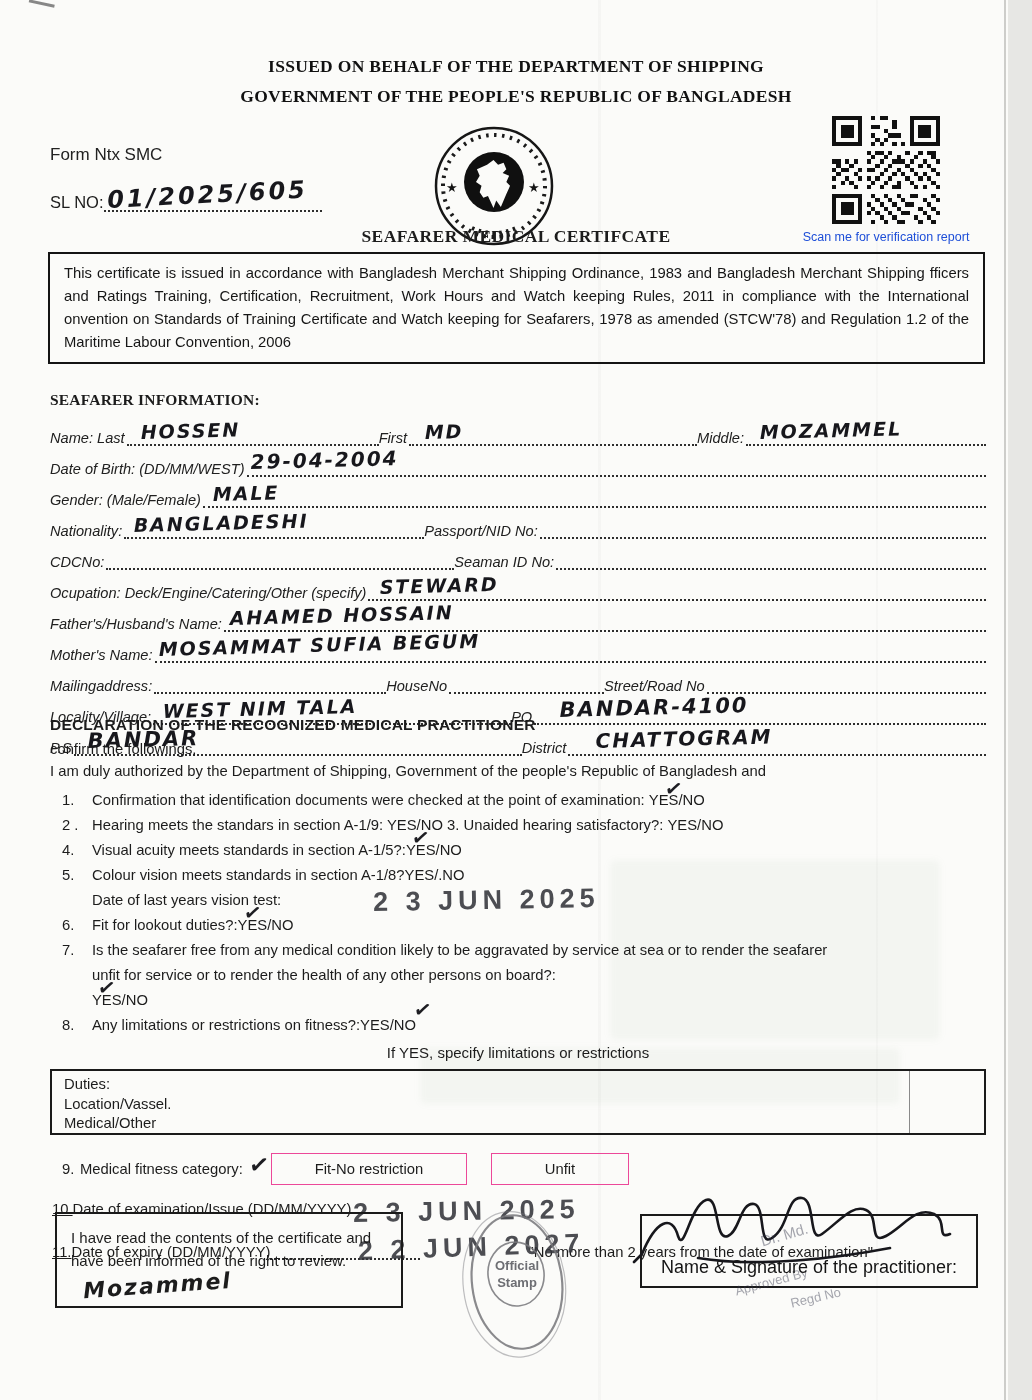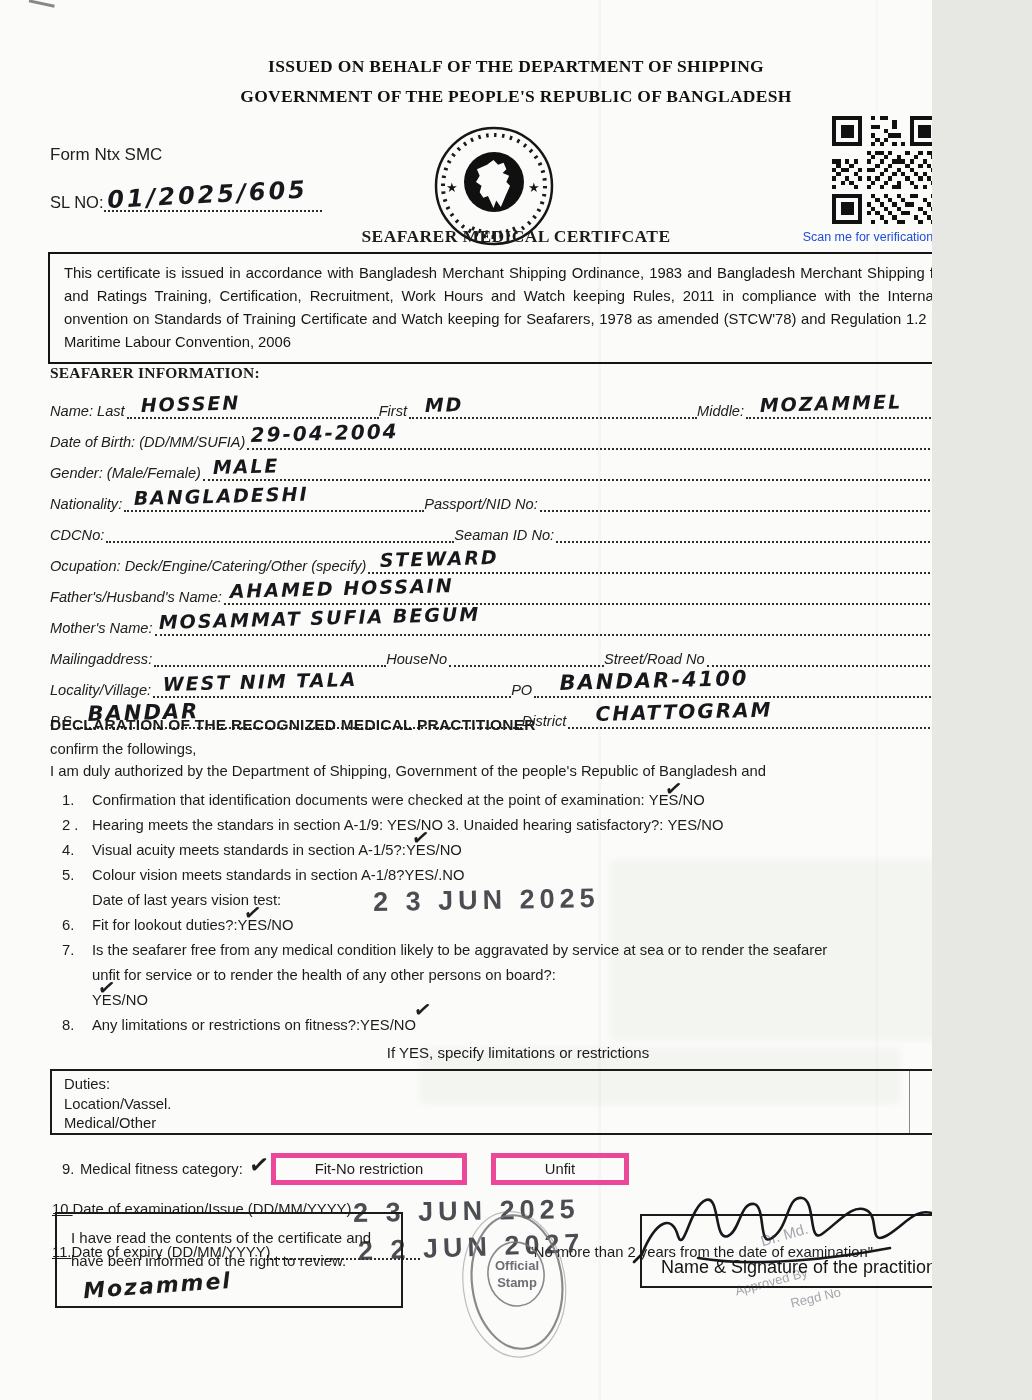--- a/index.html
+++ b/index.html
@@ -1,18 +1,18 @@
 <!DOCTYPE html>
 <html><head>
 <meta charset="utf-8">
 <style>
   * { margin:0; padding:0; box-sizing:border-box; }
   html,body { width:1032px; height:1400px; }
   body { background:#e7e7e4; font-family:"Liberation Sans", sans-serif; color:#1c1c1c; }
-  .page { position:relative; width:932px; height:1400px; background:#fbfbf9; overflow:hidden; }
+  .page { position:relative; width:1008px; height:1400px; background:#fbfbf9; overflow:hidden; }
   
   .page::before { content:""; position:absolute; inset:0; pointer-events:none;
     background:
       linear-gradient(90deg, transparent 0 598px, rgba(0,0,0,.025) 598px 601px, transparent 601px 876px, rgba(0,0,0,.02) 876px 878px, transparent 878px 1004px, rgba(120,120,115,.35) 1004px 1006px, transparent 1006px);
   }
   .edge-mark { position:absolute; left:28px; top:2px; width:26px; height:10px; border-top:3px solid #3a3a3a; transform:rotate(12deg); opacity:.6; }
 
   .serifb { font-family:"Liberation Serif", serif; font-weight:bold; }
   .hdr { position:absolute; left:0; width:1032px; text-align:center; font-size:17.5px; letter-spacing:.3px; color:#111; }
   .formno { position:absolute; left:50px; top:145px; font-size:17px; color:#222; }
@@ -23,21 +23,21 @@
   .sl-hand { font-size:24px; letter-spacing:3px; transform:rotate(-3deg); bottom:-4px; }
 
   .seal { position:absolute; left:432px; top:124px; }
   .qr { position:absolute; left:832px; top:116px; }
   .qrcap { position:absolute; left:780px; top:230px; width:212px; text-align:center; font-size:12.5px; color:#1d4ed8; }
   .title { position:absolute; left:0; top:226px; width:1032px; text-align:center; font-size:17.5px; letter-spacing:.4px; }
 
   .introbox { position:absolute; left:48px; top:252px; width:937px; border:2px solid #141414; padding:8px 14px; font-size:14.8px; line-height:23px; text-align:justify; color:#161616; }
 
   .info { position:absolute; left:50px; top:364px; width:936px; }
-  .info h2 { font-size:15.5px; margin-bottom:6px; letter-spacing:.2px; }
+  .info h2 { font-size:15.5px; margin-bottom:6px; letter-spacing:.2px;margin-top:27px; }
   .frow { display:flex; align-items:flex-end; height:31px; font-size:14.6px; color:#202020; }
   .frow .lbl { white-space:nowrap; padding-right:2px;font-style:italic; }
   .grow { flex:1; }
 
   .decl { position:absolute; left:50px; top:716px; width:936px; font-size:14.8px; }
   .decl h2 { font-size:15.5px; font-family:"Liberation Sans",sans-serif; letter-spacing:.2px; margin-bottom:4px; }
   .decl .para { line-height:22px; margin-bottom:6px; }
   .ditem { display:flex; line-height:25px; padding-left:12px; }
   .ditem .num { width:30px; flex:none; }
   .yn { position:relative; white-space:nowrap; }
@@ -47,21 +47,21 @@
   .tick.t-no { right:-16px; top:-18px; }
   .sub { padding-left:42px; display:flex; align-items:center; line-height:25px; position:relative; }
   .stamp { font-family:"Liberation Sans",sans-serif; font-weight:bold; color:#35363c; letter-spacing:5px; opacity:.88; white-space:nowrap; }
   .cv-stamp { font-size:27px; margin-left:92px; transform:rotate(-1deg); }
   .l2 { padding-left:42px; line-height:25px; }
   .ifyes { text-align:center; font-size:15px; margin-top:6px; }
   .dutybox { position:relative; border:2px solid #1a1a1a; margin-top:8px; height:66px; padding:4px 12px; font-size:14.8px; line-height:19.5px; }
   .dutybox .vline { position:absolute; right:74px; top:0; bottom:0; border-left:1.5px solid #8a8a8a; }
   .cat { display:flex; align-items:center; margin-top:16px; position:relative; }
   .cat .num { width:30px; padding-left:12px; flex:none; }
-  .optbox { border:5px solid #ec4899; height:32px; display:flex; align-items:center; justify-content:center; font-size:14.8px; }
+  .optbox { border:1px solid #ec4899; height:32px; display:flex; align-items:center; justify-content:center; font-size:14.8px; }
   .cat .tickbox { font-size:24px; font-weight:bold; transform:rotate(8deg); margin:0 2px 8px 6px; color:#1d1d22; }
   .exam { display:flex; align-items:center; margin-top:6px; position:relative; }
   .exam .num, .expiry .num { padding-left:2px;text-decoration:underline; }
   .exam-stamp { font-size:27px; margin-left:2px; transform:rotate(-1deg) translateY(3px); }
   .expiry { display:flex; align-items:flex-end; margin-top:6px; position:relative; height:30px; }
   .exp-stamp { position:absolute; left:308px; top:2px; font-size:27px; transform:rotate(-2deg); }
   .exp-note { margin-left:108px; font-size:14.8px; }
 
   .reviewbox { position:absolute; left:55px; top:1212px; width:348px; height:96px; border:2px solid #1a1a1a; padding:12px 14px 0 14px; font-size:15px; line-height:23px; }
   .rev-hand { display:inline-block; position:relative; font-family:"DejaVu Sans",sans-serif; font-style:italic; font-weight:600; font-size:22px; letter-spacing:2px; transform:rotate(-4deg); margin-left:12px; top:2px; }
@@ -135,21 +135,21 @@
       <span class="dots" style="width:288px;">
           <span class="hand" style="left:16px;">MD</span>
         </span>
       <span class="lbl">Middle:</span>
       <span class="dots grow">
           <span class="hand" style="left:14px;">MOZAMMEL</span>
         </span>
     </div>
 
     <div class="frow">
-      <span class="lbl">Date of Birth: (DD/MM/SUFIA)</span>
+      <span class="lbl">Date of Birth: (DD/MM/WEST)</span>
       <span class="dots grow">
           <span class="hand" style="left:4px;font-size:20px;">29-04-2004</span>
         </span>
     </div>
 
     <div class="frow">
       <span class="lbl">Gender: (Male/Female)</span>
       <span class="dots grow">
           <span class="hand" style="left:10px;">MALE</span>
         </span>

